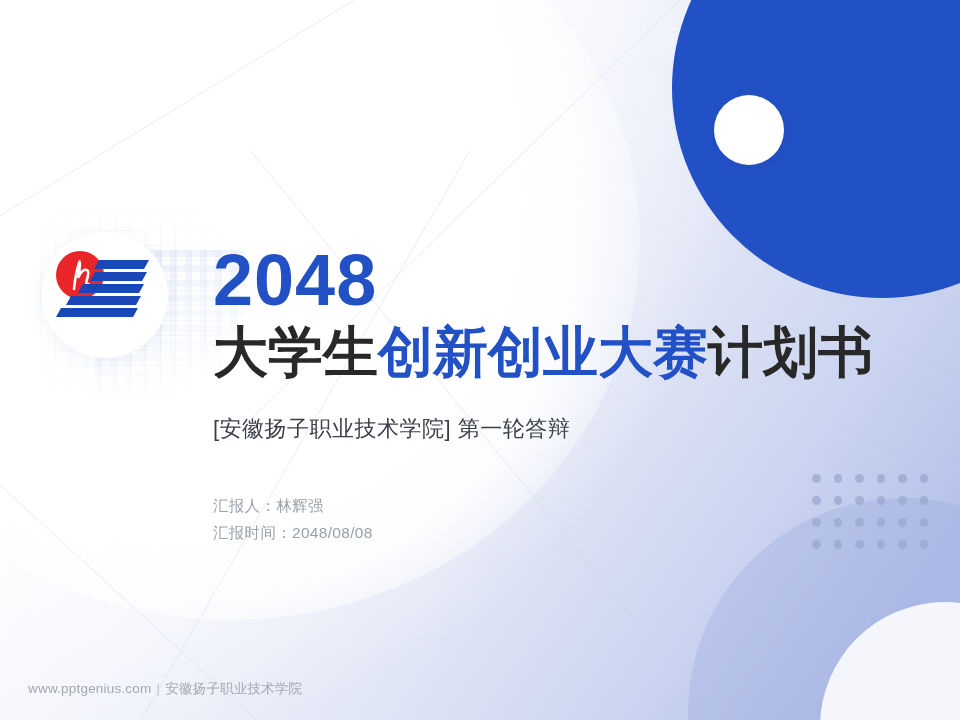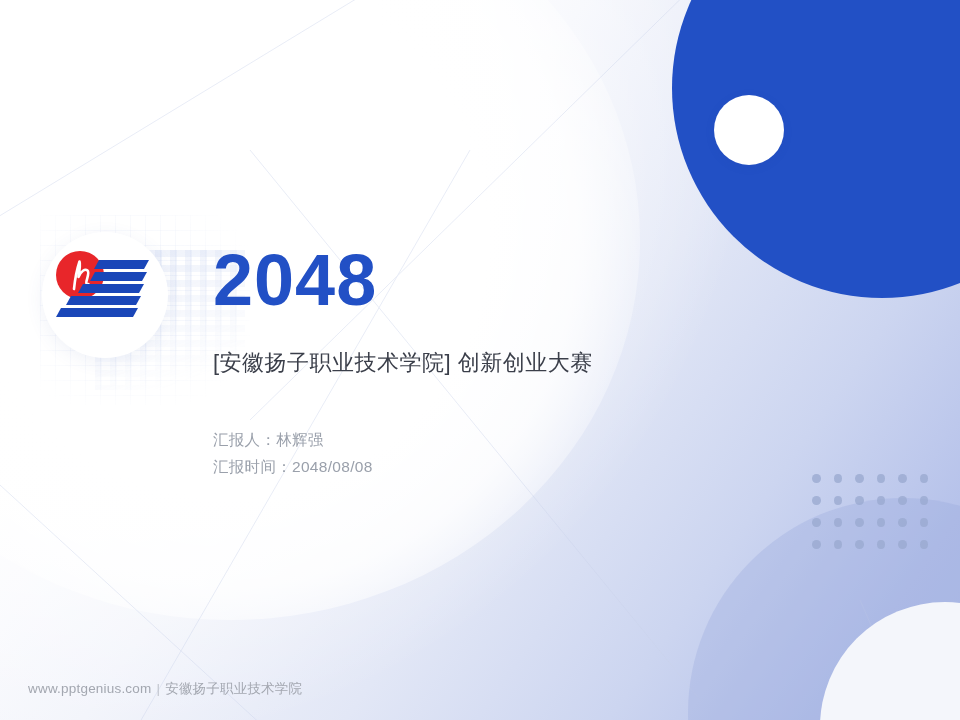--- a/index.html
+++ b/index.html
@@ -294,22 +294,23 @@
         <polygon points="19,47 89,47 84,56 14,56"></polygon>
         <polygon points="9,59 86,59 81,68 4,68"></polygon>
       </g>
     </svg>
   </div>
 
   <div class="text-block">
 
     <div class="year">2048</div>
 
-
-    <div class="subtitle">[安徽扬子职业技术学院] 创新创业大赛</div>
+    <div class="main-title"><span class="seg-dark">大学生</span><span class="seg-blue">创新创业大赛</span><span class="seg-dark">计划书</span></div>
+
+    <div class="subtitle">[安徽扬子职业技术学院] 第一轮答辩</div>
 
     <div class="meta">
       <div class="meta-line">汇报人：林辉强</div>
       <div class="meta-line">汇报时间：2048/08/08</div>
     </div>
 
   </div>
 
   <div class="footer"><span>www.pptgenius.com</span><span class="sep">|</span><span>安徽扬子职业技术学院</span></div>
 

